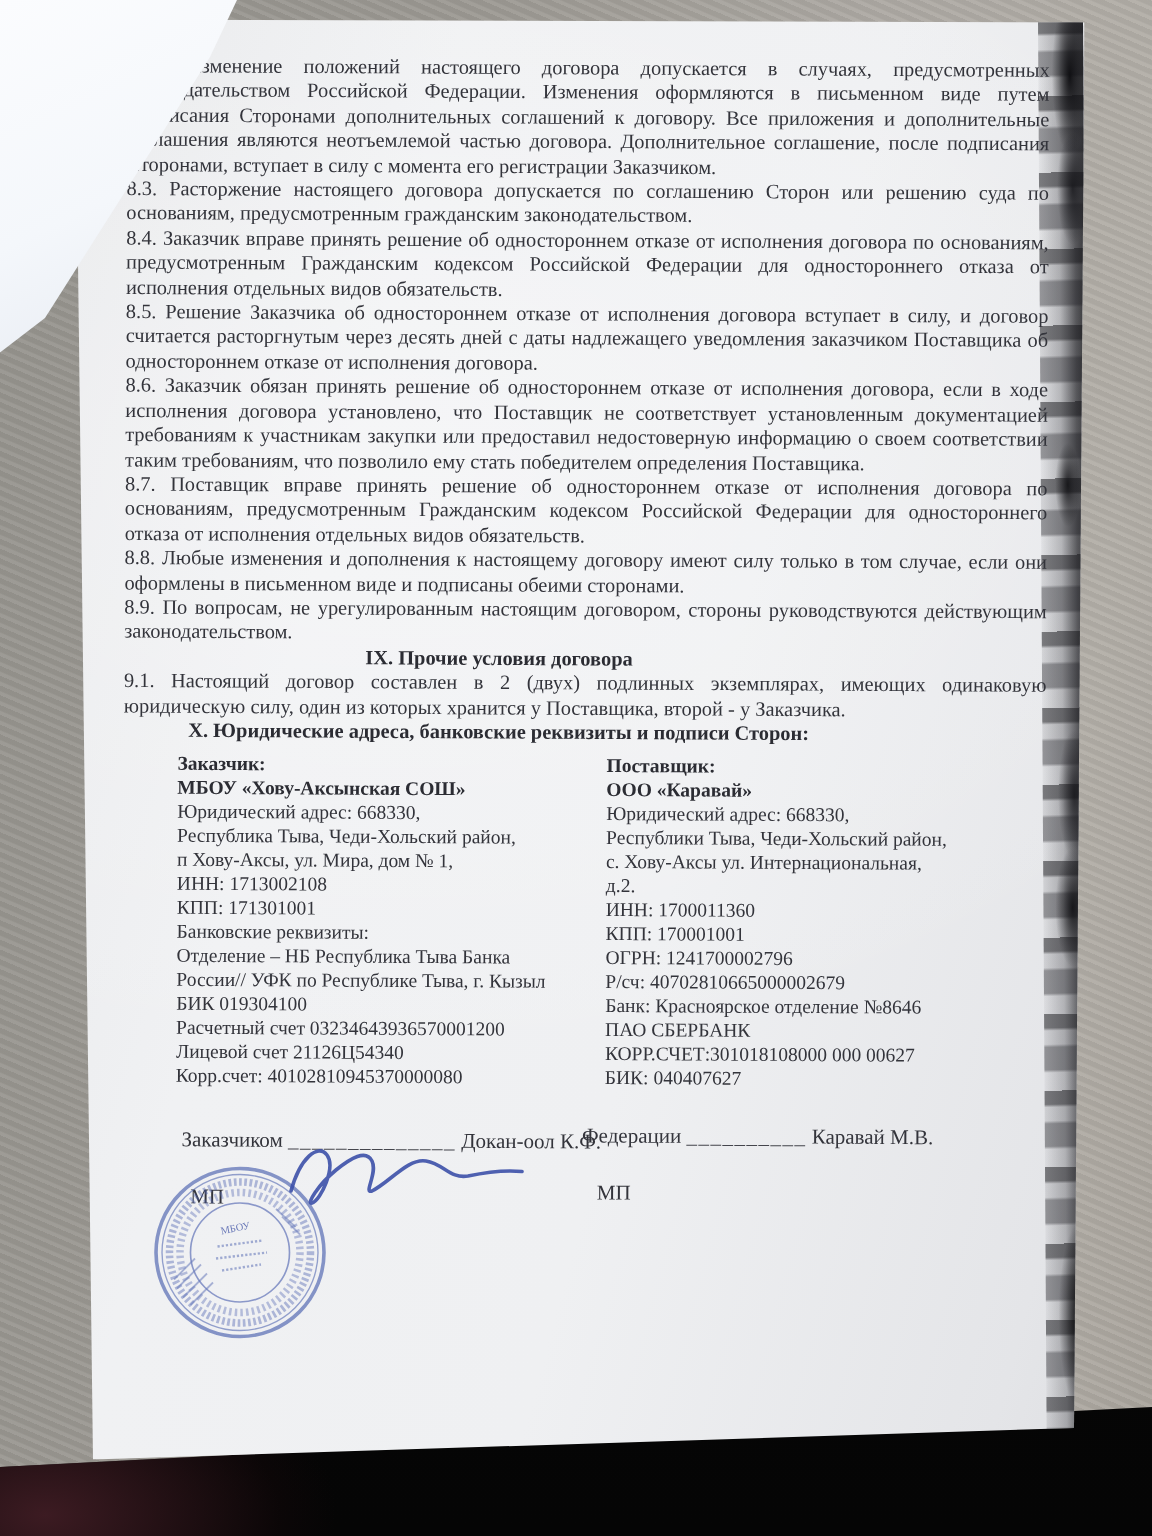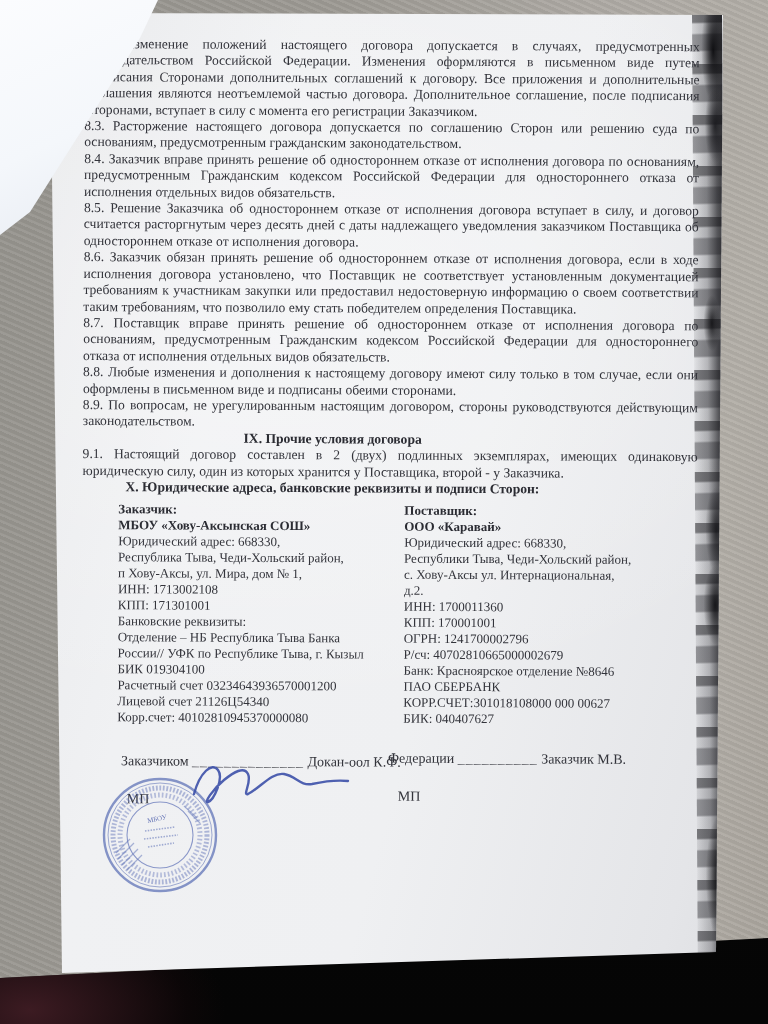--- a/index.html
+++ b/index.html
@@ -136,21 +136,21 @@
 
       <div class="sig-row">
         <div class="sig-left">
           <span>Заказчиком</span>
           <span class="uline">______________</span>
           <span>Докан-оол К.Ф.</span>
         </div>
         <div class="sig-right">
           <span>Федерации</span>
           <span class="uline">__________</span>
-          <span>Заказчик М.В.</span>
+          <span>Каравай М.В.</span>
         </div>
         <div class="mp-left">МП</div>
         <div class="mp-right">МП</div>
       </div>
     </div>
   </div>
 
   <svg class="stamp" viewBox="0 0 120 120">
     <g fill="none" stroke="#5166b1">
       <circle cx="60" cy="60" r="56" stroke-width="2.4" opacity="0.8"></circle>

